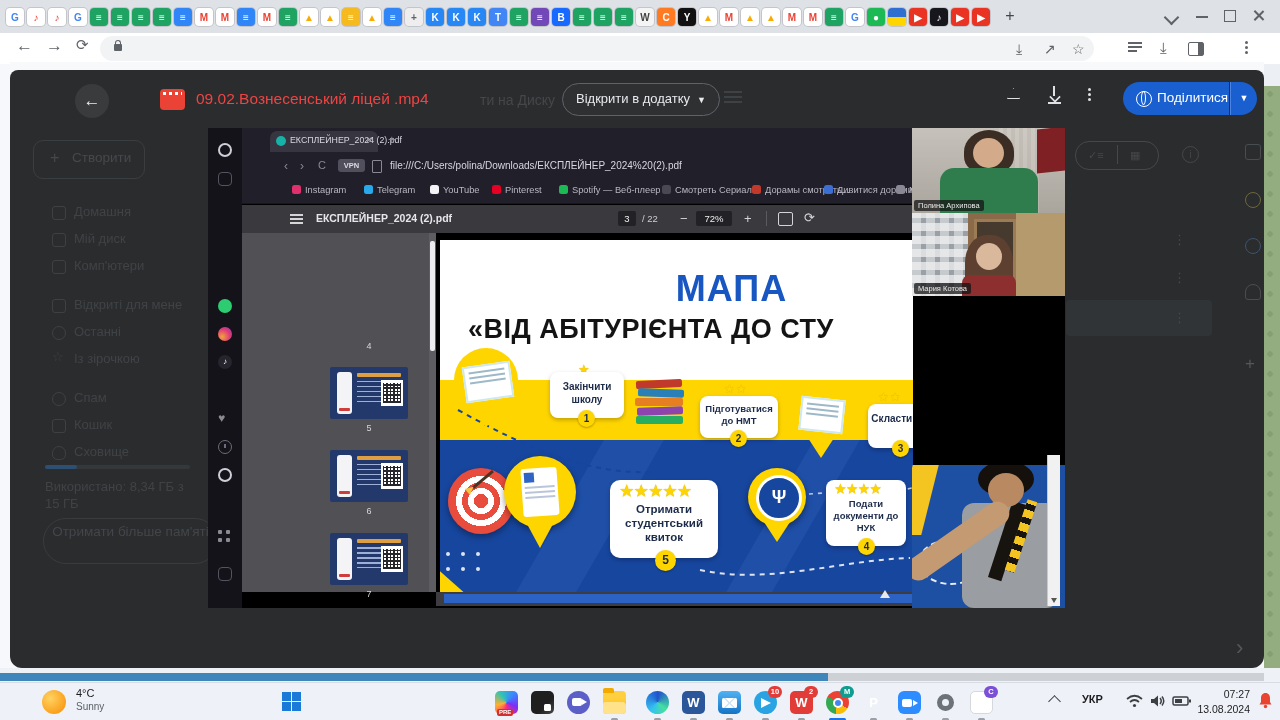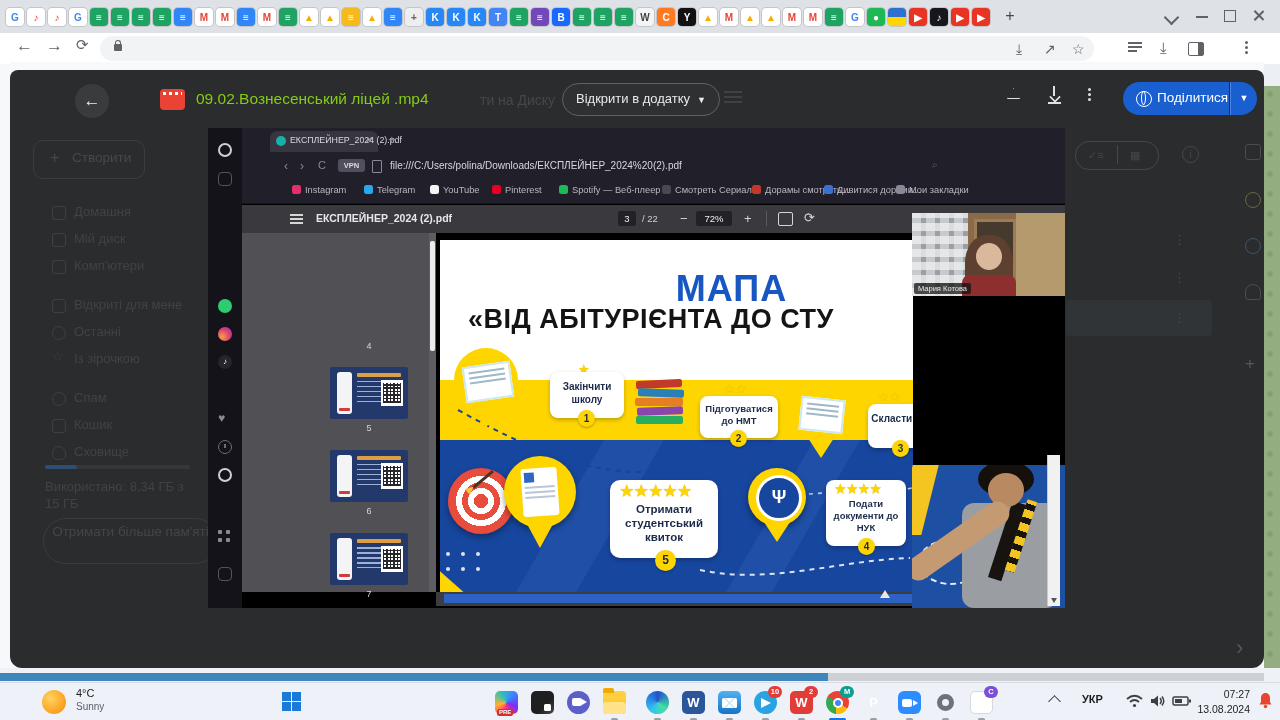--- a/index.html
+++ b/index.html
@@ -65,21 +65,21 @@
   .gs-keep{border:1.6px solid #6e6838;border-radius:50%;}
   .gs-task{border:1.6px solid #3d536e;border-radius:50%;}
   .gs-ppl{border:1.6px solid #4a4d50;border-radius:50% 50% 3px 3px;}
   .gs-plus{color:#55585b;font-size:17px;border:none;}
   
   #back-btn{position:absolute;left:65px;top:14px;width:34px;height:34px;border-radius:50%;background:#3a3b3d;
      color:#e8eaed;font-size:17px;text-align:center;line-height:33px;}
   #file-ic{position:absolute;left:150px;top:19px;width:25px;height:21px;border-radius:4px;background:#ea4335;}
   #file-ic::before{content:"";position:absolute;left:3px;top:3px;width:19px;height:3px;
      background:repeating-linear-gradient(90deg,#fff 0 3px,transparent 3px 6px);}
-  #file-title{position:absolute;left:186px;top:20px;font-size:15.5px;color:#84cc16;}
+  #file-title{position:absolute;left:186px;top:20px;font-size:15.5px;color:#ef4444;}
   #ghost-search{position:absolute;left:470px;top:22px;font-size:14px;color:#45474a;}
   #ghost-filter{position:absolute;left:714px;top:18px;width:18px;height:16px;color:#3f4245;}
   #ghost-filter i{display:block;height:2px;background:#3f4245;margin:3px 0;}
   #open-app{position:absolute;left:552px;top:13px;width:156px;height:31px;border:1px solid #5f6368;border-radius:17px;
      background:#2f3032;color:#e8eaed;font-size:13px;text-align:center;line-height:30px;}
   #open-app b{font-weight:normal;font-size:9px;margin-left:7px;}
   .hdr-ic{position:absolute;top:18px;color:#dfe1e5;font-size:16px;}
   #ic-addrive{left:995px;top:16px;width:20px;height:18px;}
   #ic-addrive i{position:absolute;left:2px;top:2px;width:0;height:0;border-left:8px solid transparent;border-right:8px solid transparent;border-bottom:13px solid transparent;border-bottom-color:transparent;border:1.6px solid #dfe1e5;width:13px;height:11px;transform:rotate(0);clip-path:polygon(50% 0,100% 100%,0 100%);background:transparent;border:none;outline:1.6px solid #dfe1e5;outline-offset:-1.6px;}
   #ic-download{left:1037px;top:16px;width:16px;height:18px;}
@@ -153,21 +153,21 @@
   .thnum{position:absolute;left:88px;width:78px;text-align:center;font-size:9px;color:#d8d8da;}
   #th-scroll{position:absolute;left:221px;top:105px;width:7px;height:359px;background:#5e5e62;}
   #th-scroll i{position:absolute;left:1px;top:8px;width:5px;height:110px;background:#ececee;border-radius:2px;display:block;}
   
   #slide{position:absolute;left:232px;top:112px;width:473px;height:352px;background:#fff;overflow:hidden;}
   #slide .band-y{position:absolute;left:0;top:140px;width:473px;height:60px;background:#ffd500;}
   #slide .band-b{position:absolute;left:0;top:200px;width:473px;height:152px;background:#17469e;}
   .streak{position:absolute;background:#2857b0;opacity:.5;transform:skewX(-30deg);}
   #s-title{position:absolute;left:0;top:28px;width:473px;text-align:center;padding-left:110px;box-sizing:border-box;
      font-size:36px;font-weight:900;color:#1857c2;letter-spacing:1px;}
-  #s-sub{position:absolute;left:28px;top:64px;width:600px;font-size:27px;font-weight:900;color:#141414;white-space:nowrap;letter-spacing:.5px;}
+  #s-sub{position:absolute;left:28px;top:74px;width:600px;font-size:27px;font-weight:900;color:#141414;white-space:nowrap;letter-spacing:.5px;}
   .pin-c{position:absolute;border-radius:50%;background:#ffd500;}
   .pin-tip{position:absolute;width:0;height:0;border-left:13px solid transparent;border-right:13px solid transparent;border-top:20px solid #ffd500;}
   .stepbox{position:absolute;background:#fff;border-radius:8px;box-shadow:0 2px 4px rgba(0,0,0,.25);
      font-weight:800;color:#1c2b4a;text-align:center;}
   .stepnum{position:absolute;width:17px;height:17px;border-radius:50%;background:#ffd500;color:#1c2b4a;
      font-size:10px;font-weight:800;text-align:center;line-height:17px;box-shadow:0 1px 2px rgba(0,0,0,.3);}
   .stars{position:absolute;color:#ffd500;letter-spacing:1px;text-shadow:0 0 1px #c9a400;}
   .cert{position:absolute;background:#fff;border:2.5px solid #cfe8ee;transform:rotate(-8deg);}
   .cert i{position:absolute;left:4px;top:4px;right:4px;display:block;height:2px;background:#9db9c9;box-shadow:0 5px 0 #9db9c9,0 10px 0 #9db9c9;}
   .book{position:absolute;height:8px;border-radius:2px;}
@@ -652,20 +652,28 @@
         <div class="dotgrid" style="left: 6px; top: 327px;"></div>
         <div class="dotgrid" style="left: 21px; top: 327px;"></div>
         <div class="dotgrid" style="left: 36px; top: 327px;"></div>
       </div>
 
     <div id="vbottom">
         <i></i>
         <div id="vcursor"></div>
       </div>
 
+    <div class="feed" id="f1">
+      <div class="lace"></div>
+        <div class="flag"></div>
+      <div class="hair"></div>
+        <div class="face"></div>
+        <div class="body"></div>
+      <div class="namechip">Полина Архипова</div>
+    </div>
     <div class="feed" id="f2">
       <div class="photos"></div>
         <div class="glass"></div>
       <div class="hair"></div>
         <div class="face"></div>
         <div class="body"></div>
       <div class="namechip">Мария Котова</div>
     </div>
     <div class="feed" id="f5">
       <div class="yw"></div>

